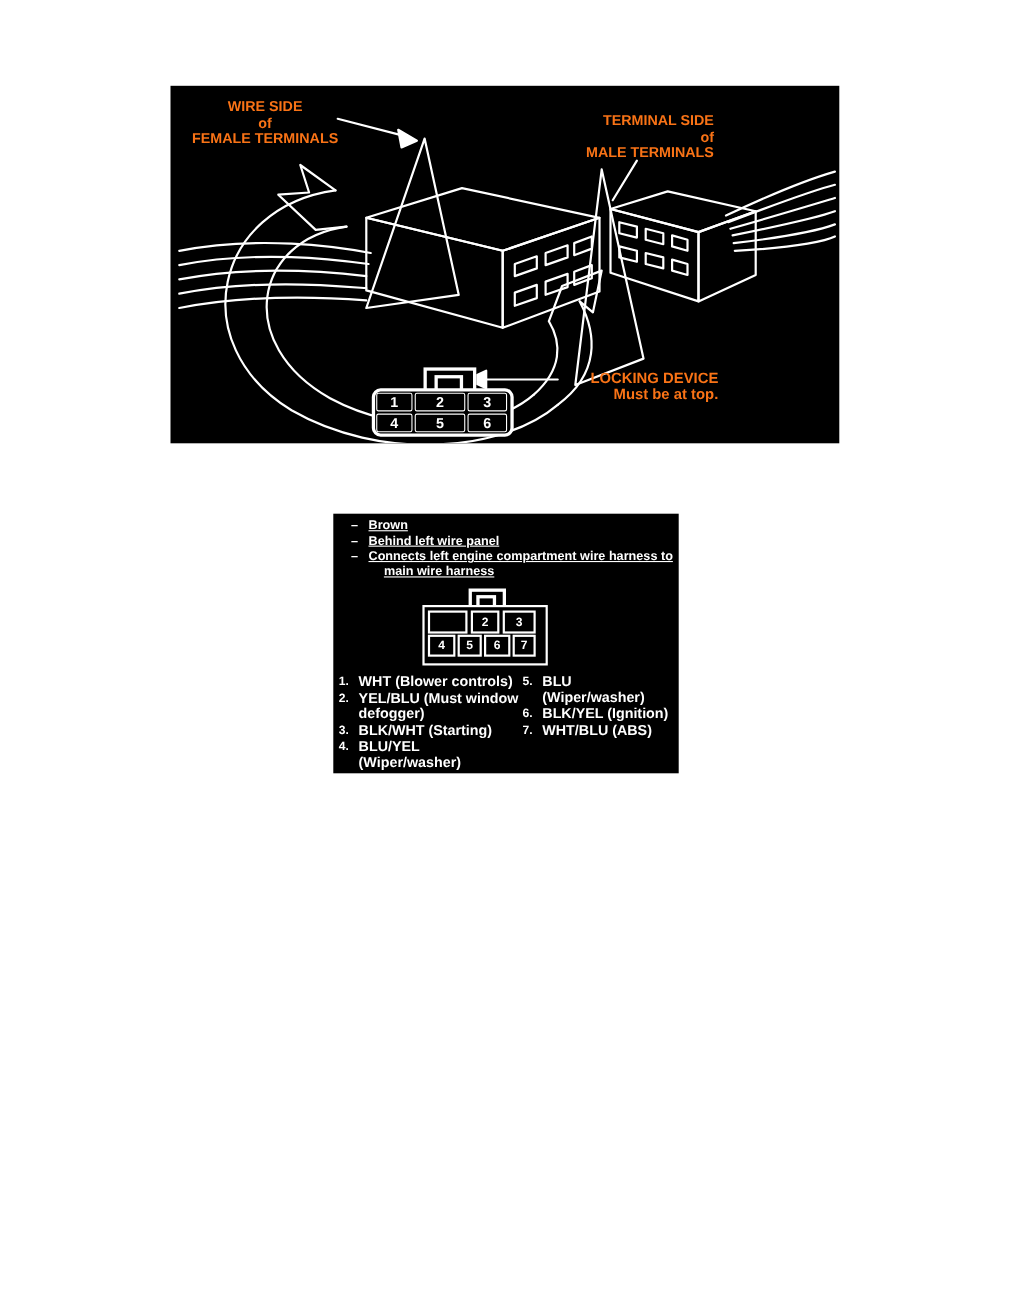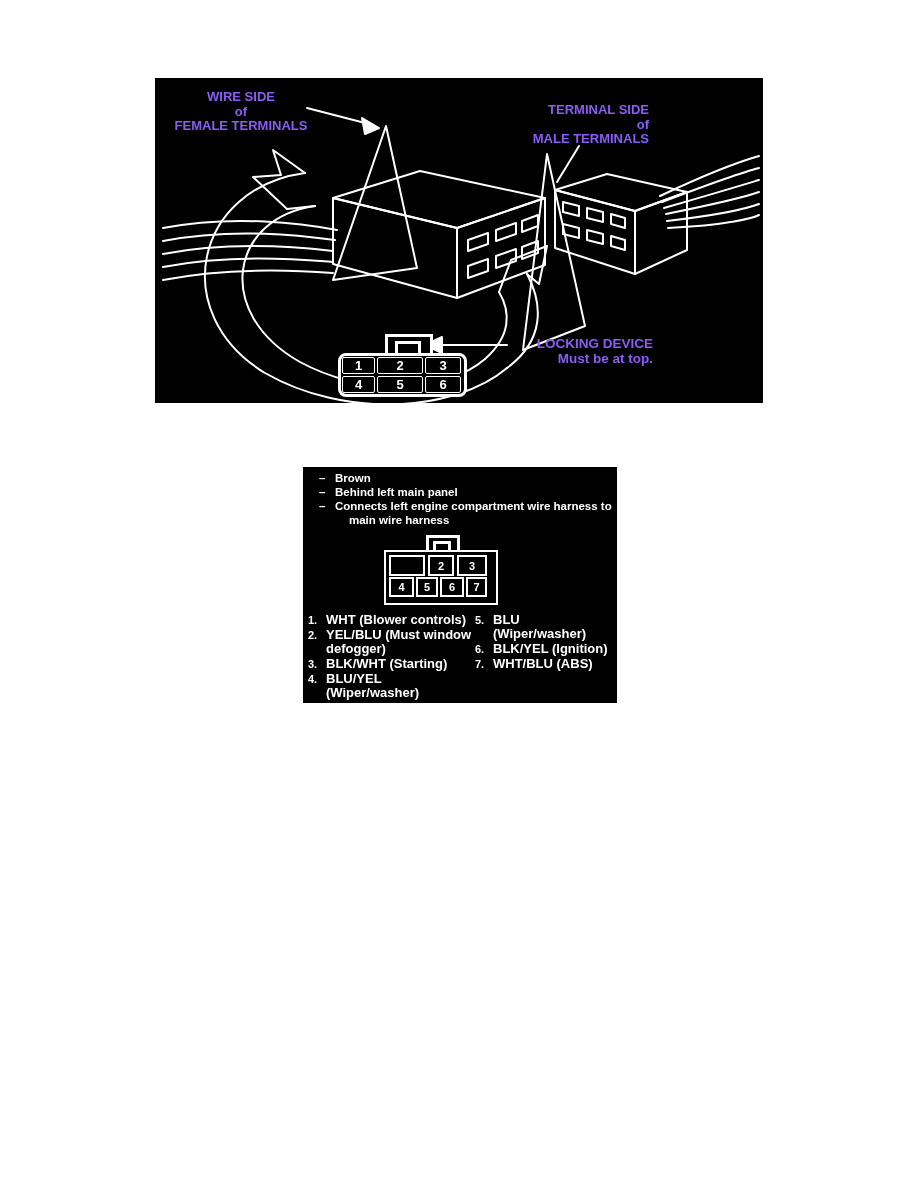--- a/index.html
+++ b/index.html
@@ -22,21 +22,21 @@
   }
   #fig-top { left: 155px; top: 78px; width: 608px; height: 325px; }
   #fig-bottom { left: 303px; top: 467px; width: 314px; height: 236px; }
 
   #fig-top svg { position: absolute; left: 0; top: 0; z-index: 1; }
 
   .fig-label {
     position: absolute;
     font-weight: bold;
     white-space: pre-line;
-    color: #8b5cf6;
+    color: #f97316;
     z-index: 3;
   }
   #wire-side-label {
     left: 18px; top: 12px; width: 136px;
     font-size: 13px; line-height: 14.5px; text-align: center;
   }
   #terminal-side-label {
     left: 368px; top: 25px; width: 126px;
     font-size: 13px; line-height: 14.5px; text-align: right;
   }
@@ -71,21 +71,21 @@
 
   
   .bullets { position: absolute; left: 16px; top: 4px; width: 294px; z-index: 2; }
   .bullet-row { display: flex; }
   .bullet-marker {
     width: 16px; flex: 0 0 16px;
     font-size: 11.5px; font-weight: bold; line-height: 14px;
   }
   .bullet-text {
     flex: 1; font-size: 11.5px; font-weight: bold; line-height: 14px;
-    white-space: pre-line; padding-left: 14px; text-indent: -14px;
+    white-space: pre-line; padding-left: 14px; text-indent: -14px; text-decoration: underline;
   }
 
   #conn-b { position: absolute; left: 81px; top: 68px; width: 116px; height: 70px; }
   #conn-b-tab-outer {
     position: absolute; left: 42px; top: 0; width: 28px; height: 16px;
     border: 3px solid #ffffff; background: #000;
   }
   #conn-b-tab-inner {
     position: absolute; left: 4px; top: 3px; width: 12px; height: 8px;
     border: 3px solid #ffffff;
@@ -214,21 +214,21 @@
 
 <div class="fig" id="fig-bottom">
 
   <div class="bullets">
     <div class="bullet-row">
       <span class="bullet-marker">–</span>
       <span class="bullet-text">Brown</span>
     </div>
     <div class="bullet-row">
       <span class="bullet-marker">–</span>
-      <span class="bullet-text">Behind left main panel</span>
+      <span class="bullet-text">Behind left wire panel</span>
     </div>
     <div class="bullet-row">
       <span class="bullet-marker">–</span>
       <span class="bullet-text">Connects left engine compartment wire harness to
 main wire harness</span>
     </div>
   </div>
 
   <div id="conn-b">
     <div id="conn-b-tab-outer">

